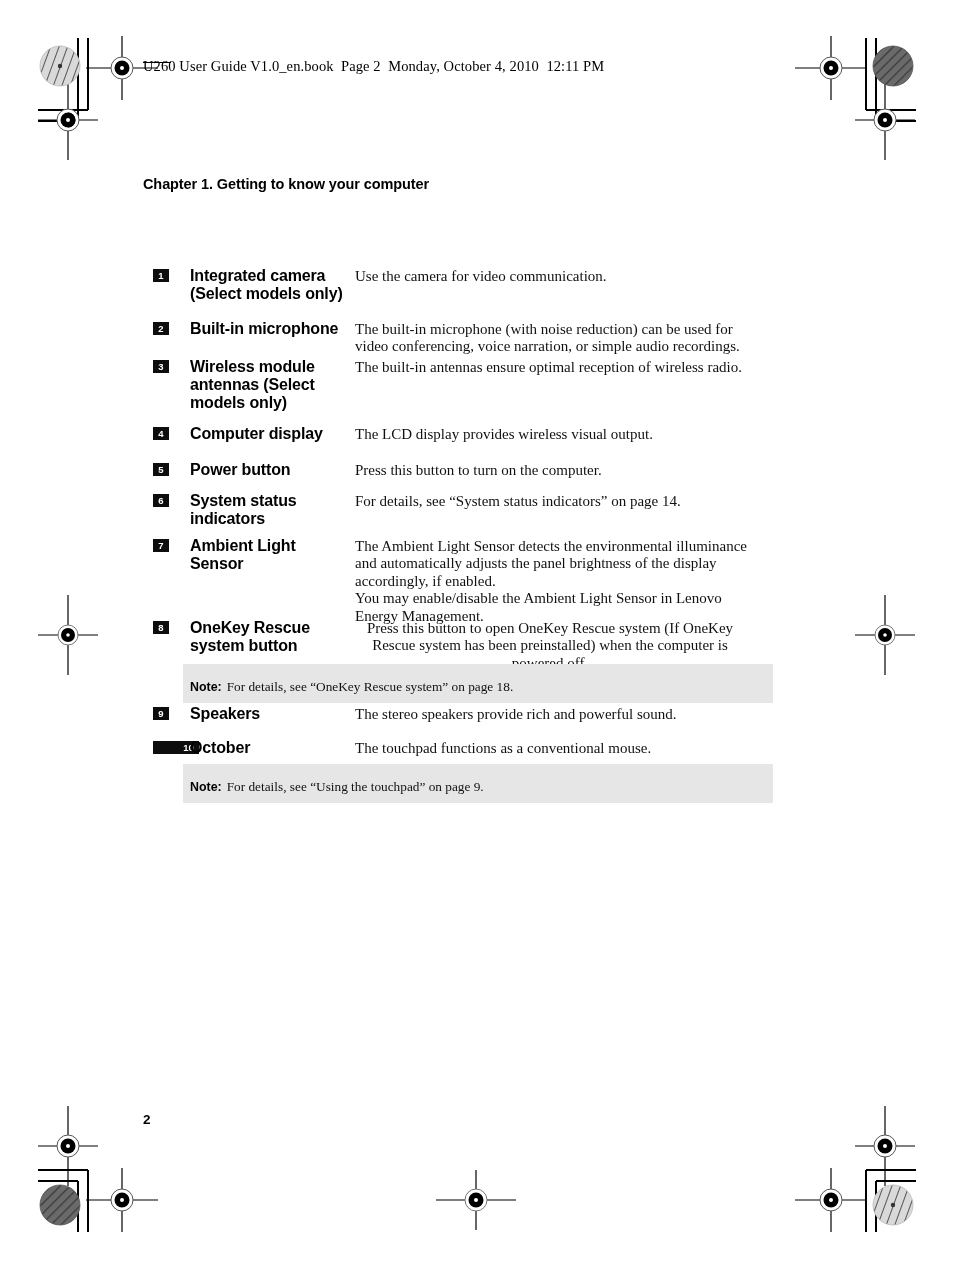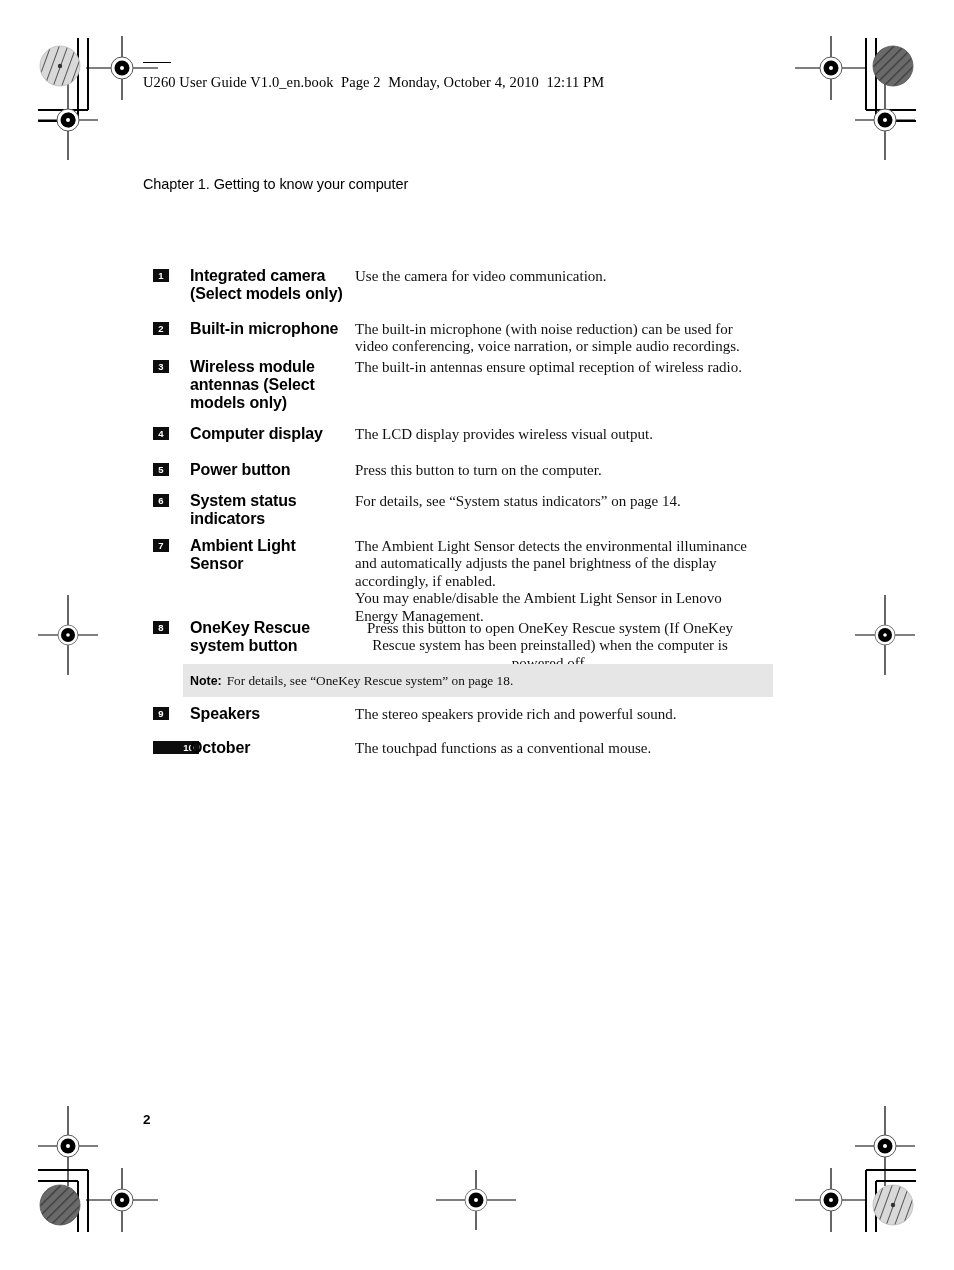--- a/index.html
+++ b/index.html
@@ -24,21 +24,21 @@
     position: absolute;
     left: 0; top: 0;
     width: 954px; height: 1270px;
     pointer-events: none;
   }
 
   
   .doc-header {
     position: absolute;
     left: 143px;
-    top: 74px;
+    top: 58px;
     font-family: "Liberation Serif", serif;
     font-size: 14.5px;
     color: #000;
     white-space: pre;
     letter-spacing: 0.1px;
   }
   .header-rule {
     position: absolute;
     left: 143px;
     top: 62px;
@@ -46,21 +46,21 @@
     height: 1px;
     background: #000;
   }
 
   
   .chapter-title {
     position: absolute;
     left: 143px;
     top: 176px;
     font-family: "Liberation Sans", sans-serif;
-    font-weight: normal;
+    font-weight: bold;
     font-size: 14.5px;
     color: #000;
     letter-spacing: -0.1px;
   }
 
   
   .item-list {
     position: absolute;
     left: 0;
     top: 0;
@@ -114,21 +114,21 @@
     color: #111;
   }
 
   
   .note-box {
     position: absolute;
     left: 183px;
     width: 590px;
     background: #e6e6e6;
     box-sizing: border-box;
-    padding: 7px 0 8px 7px;
+    padding: 13px 0 8px 7px;
   }
   .note-label {
     font-family: "Liberation Sans", sans-serif;
     font-weight: bold;
     font-size: 12.4px;
     color: #000;
   }
   .note-text {
     font-family: "Liberation Serif", serif;
     font-size: 13.3px;
@@ -373,16 +373,19 @@
       <span class="badge wide">10</span>
       <div class="item-label">October</div>
       <div class="item-desc">The touchpad functions as a conventional mouse.</div>
     </div>
   </div>
 
   <div class="note-box" style="top:664px;">
     <span class="note-label">Note:</span><span class="note-text">For details, see “OneKey Rescue system” on page 18.</span>
   </div>
 
+  <div class="note-box" style="top:764px;">
+    <span class="note-label">Note:</span><span class="note-text">For details, see “Using the touchpad” on page 9.</span>
+  </div>
 
   <div class="folio">2</div>
 
 </div>
 
 </body></html>

